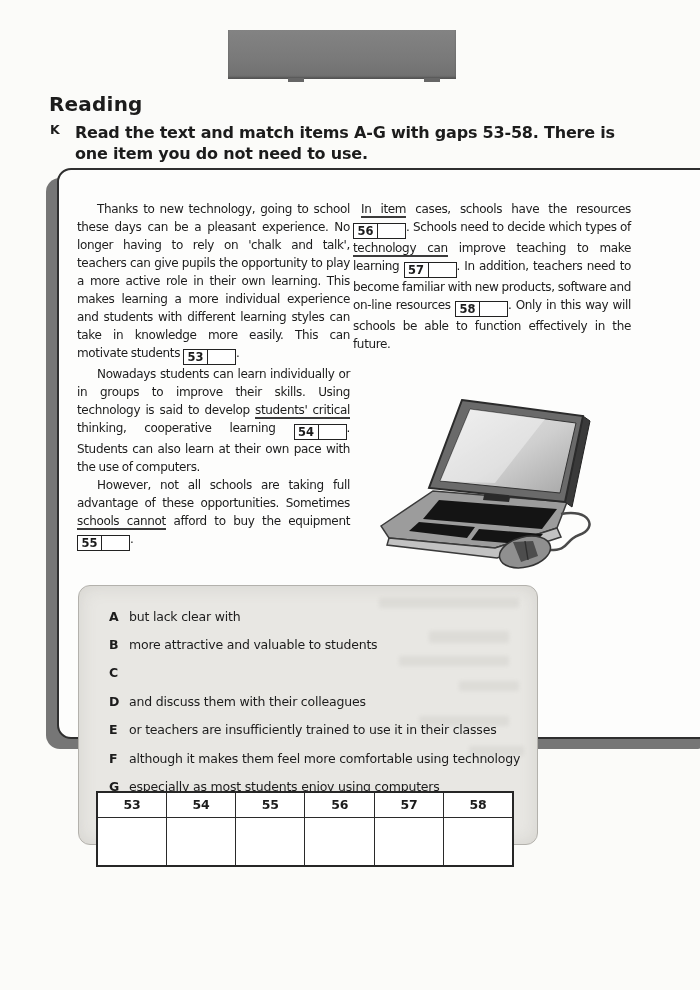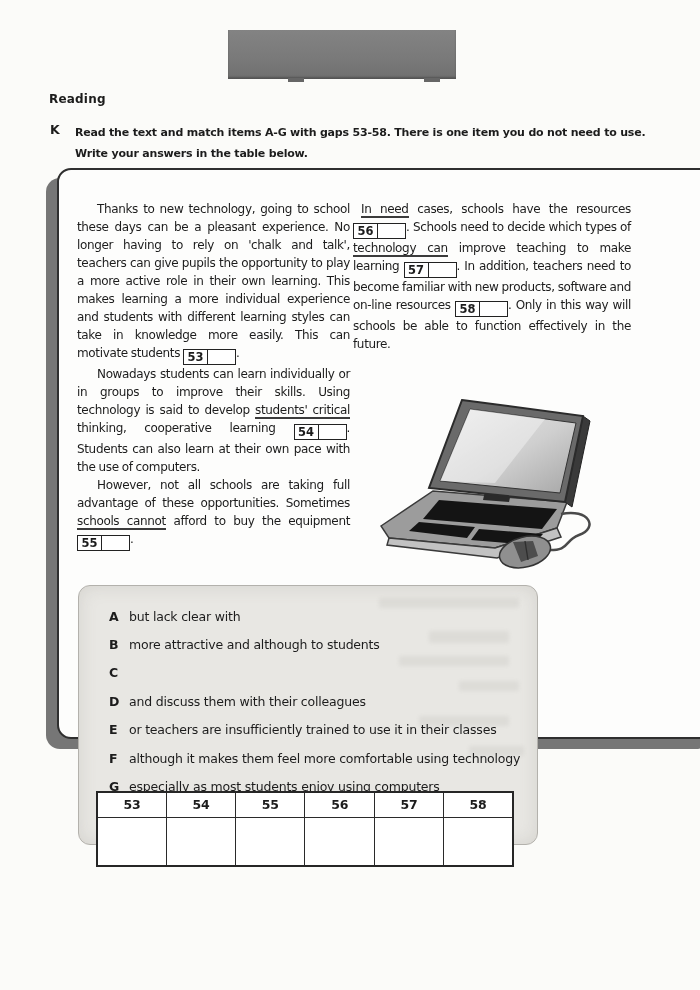--- a/index.html
+++ b/index.html
@@ -20,23 +20,23 @@
   }
   #page{position:relative;width:700px;height:990px;}
 
   
   .banner{position:absolute;left:228px;top:30px;width:228px;height:49px;
     background:linear-gradient(180deg,#838383 0%,#7a7a7a 55%,#6f6f6f 100%);
     box-shadow:inset 0 -2px 2px rgba(0,0,0,.25);}
   .banner-notch{position:absolute;top:48px;width:16px;height:4px;background:#666;}
 
   
-  .section-title{position:absolute;left:49px;top:92px;font-size:12px;font-weight:bold;letter-spacing:.2px;}
+  .section-title{position:absolute;left:49px;top:92px;font-size:20px;font-weight:bold;letter-spacing:.2px;}
   .exercise-letter{position:absolute;left:50px;top:122px;font-size:12.5px;font-weight:bold;}
-  .instruction{position:absolute;left:75px;top:122px;width:575px;font-size:11px;font-weight:bold;line-height:21px;letter-spacing:-.2px;}
+  .instruction{position:absolute;left:75px;top:122px;width:575px;font-size:16px;font-weight:bold;line-height:21px;letter-spacing:-.2px;}
 
   
   .reading-box{position:absolute;left:57px;top:168px;width:664px;height:571px;
     background:var(--boxbg);
     border:2px solid #2f2f2f;border-radius:14px;
     box-shadow:-11px 10px 0 0 var(--shadow);
     z-index:1;}
   .col{position:absolute;top:30px;font-size:12px;line-height:18px;text-align:justify;
     letter-spacing:-.35px;word-spacing:-.5px;}
   .col-left{left:18px;width:273px;}
@@ -98,21 +98,21 @@
         <p class="para">Nowadays students can learn individually or in groups to improve their skills. Using technology is said to develop <span class="u">students' critical</span> thinking, cooperative learning <span class="gap">
             <span class="gap-num">54</span>
             <span class="gap-blank"></span>
           </span>. Students can also learn at their own pace with the use of computers.</p>
         <p class="para">However, not all schools are taking full advantage of these opportunities. Sometimes <span class="u">schools cannot</span> afford to buy the equipment <span class="gap">
             <span class="gap-num">55</span>
             <span class="gap-blank"></span>
           </span>.</p>
       </div>
     <div class="col col-right" id="col-right">
-        <p class="para"><span class="u">In need</span> cases, schools have the resources <span class="gap">
+        <p class="para"><span class="u">In item</span> cases, schools have the resources <span class="gap">
             <span class="gap-num">56</span>
             <span class="gap-blank"></span>
           </span>. Schools need to decide which types of <span class="u">technology can</span> improve teaching to make learning <span class="gap">
             <span class="gap-num">57</span>
             <span class="gap-blank"></span>
           </span>. In addition, teachers need to become familiar with new products, software and on-line resources <span class="gap">
             <span class="gap-num">58</span>
             <span class="gap-blank"></span>
           </span>. Only in this way will schools be able to function effectively in the future.</p>
       </div>
@@ -162,21 +162,21 @@
     <div class="smudge" style="left:380px;top:95px;width:60px;height:10px"></div>
     <div class="smudge" style="left:340px;top:130px;width:90px;height:10px"></div>
     <div class="smudge" style="left:390px;top:160px;width:55px;height:10px"></div>
     <div class="items-list" id="items-list">
         <div class="item-row">
           <span class="item-letter">A</span>
           <span class="item-text">but lack clear with</span>
         </div>
         <div class="item-row">
           <span class="item-letter">B</span>
-          <span class="item-text">more attractive and although to students</span>
+          <span class="item-text">more attractive and valuable to students</span>
         </div>
         <div class="item-row">
           <span class="item-letter">C</span>
         </div>
         <div class="item-row">
           <span class="item-letter">D</span>
           <span class="item-text">and discuss them with their colleagues</span>
         </div>
         <div class="item-row">
           <span class="item-letter">E</span>

